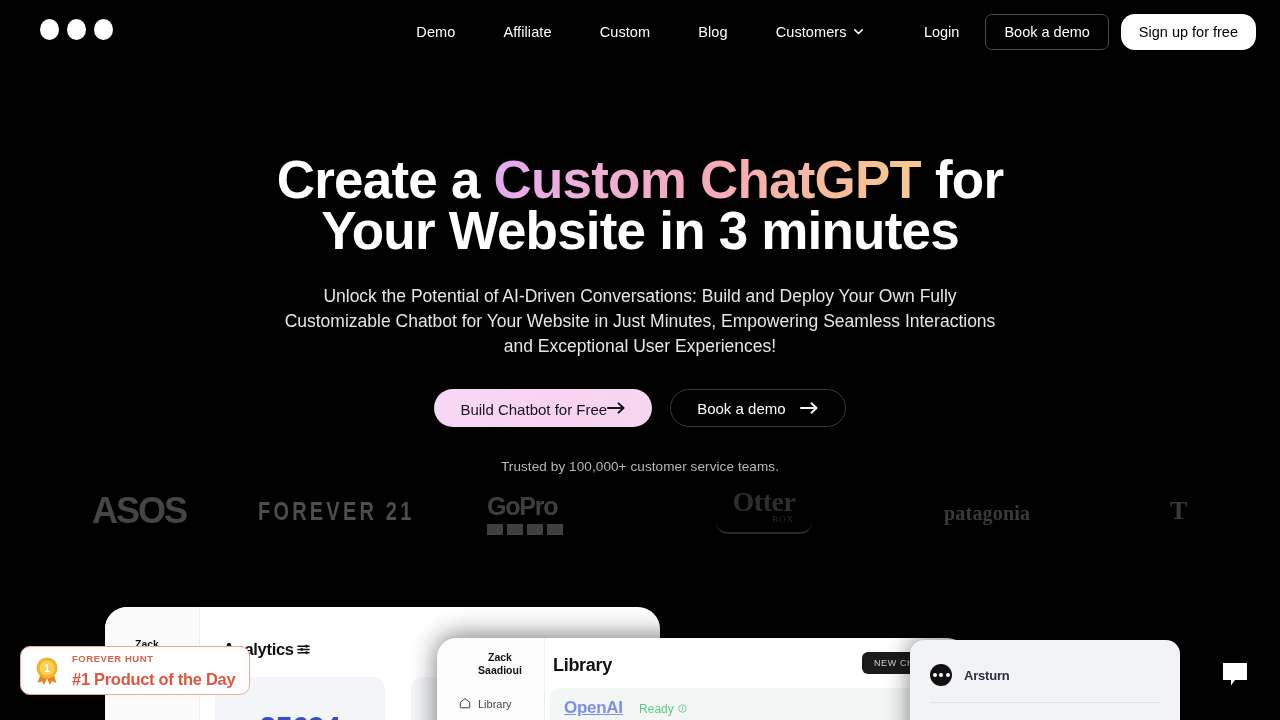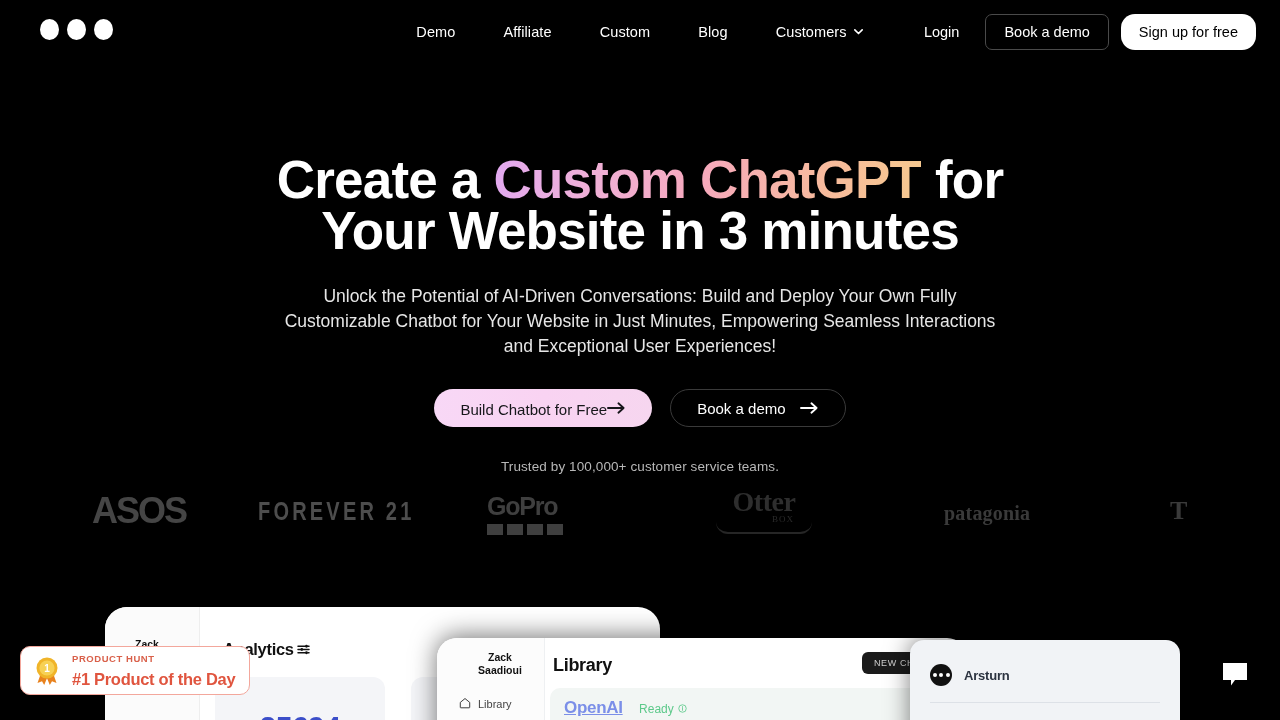--- a/index.html
+++ b/index.html
@@ -352,16 +352,16 @@
   <span class="ph-medal">
     <svg width="28" height="30" viewBox="0 0 28 30">
       <path d="M8 17 L4.5 27 L9 25.2 L11.2 29 L14.5 21" fill="#e8821e"></path>
       <path d="M20 17 L23.5 27 L19 25.2 L16.8 29 L13.5 21" fill="#e8821e"></path>
       <circle cx="14" cy="12" r="10.5" fill="#f0b429"></circle>
       <circle cx="14" cy="12" r="7.6" fill="#f7d154"></circle>
       <text x="14" y="16.3" font-family="Liberation Sans, sans-serif" font-size="10" font-weight="700" fill="#ffffff" text-anchor="middle">1</text>
     </svg>
   </span>
   <span class="ph-texts">
-    <span class="ph-kicker">PRODUCT HUNT</span>
+    <span class="ph-kicker">FOREVER HUNT</span>
     <span class="ph-title">#1 Product of the Day</span>
   </span>
 </div>
 
 </body></html>

